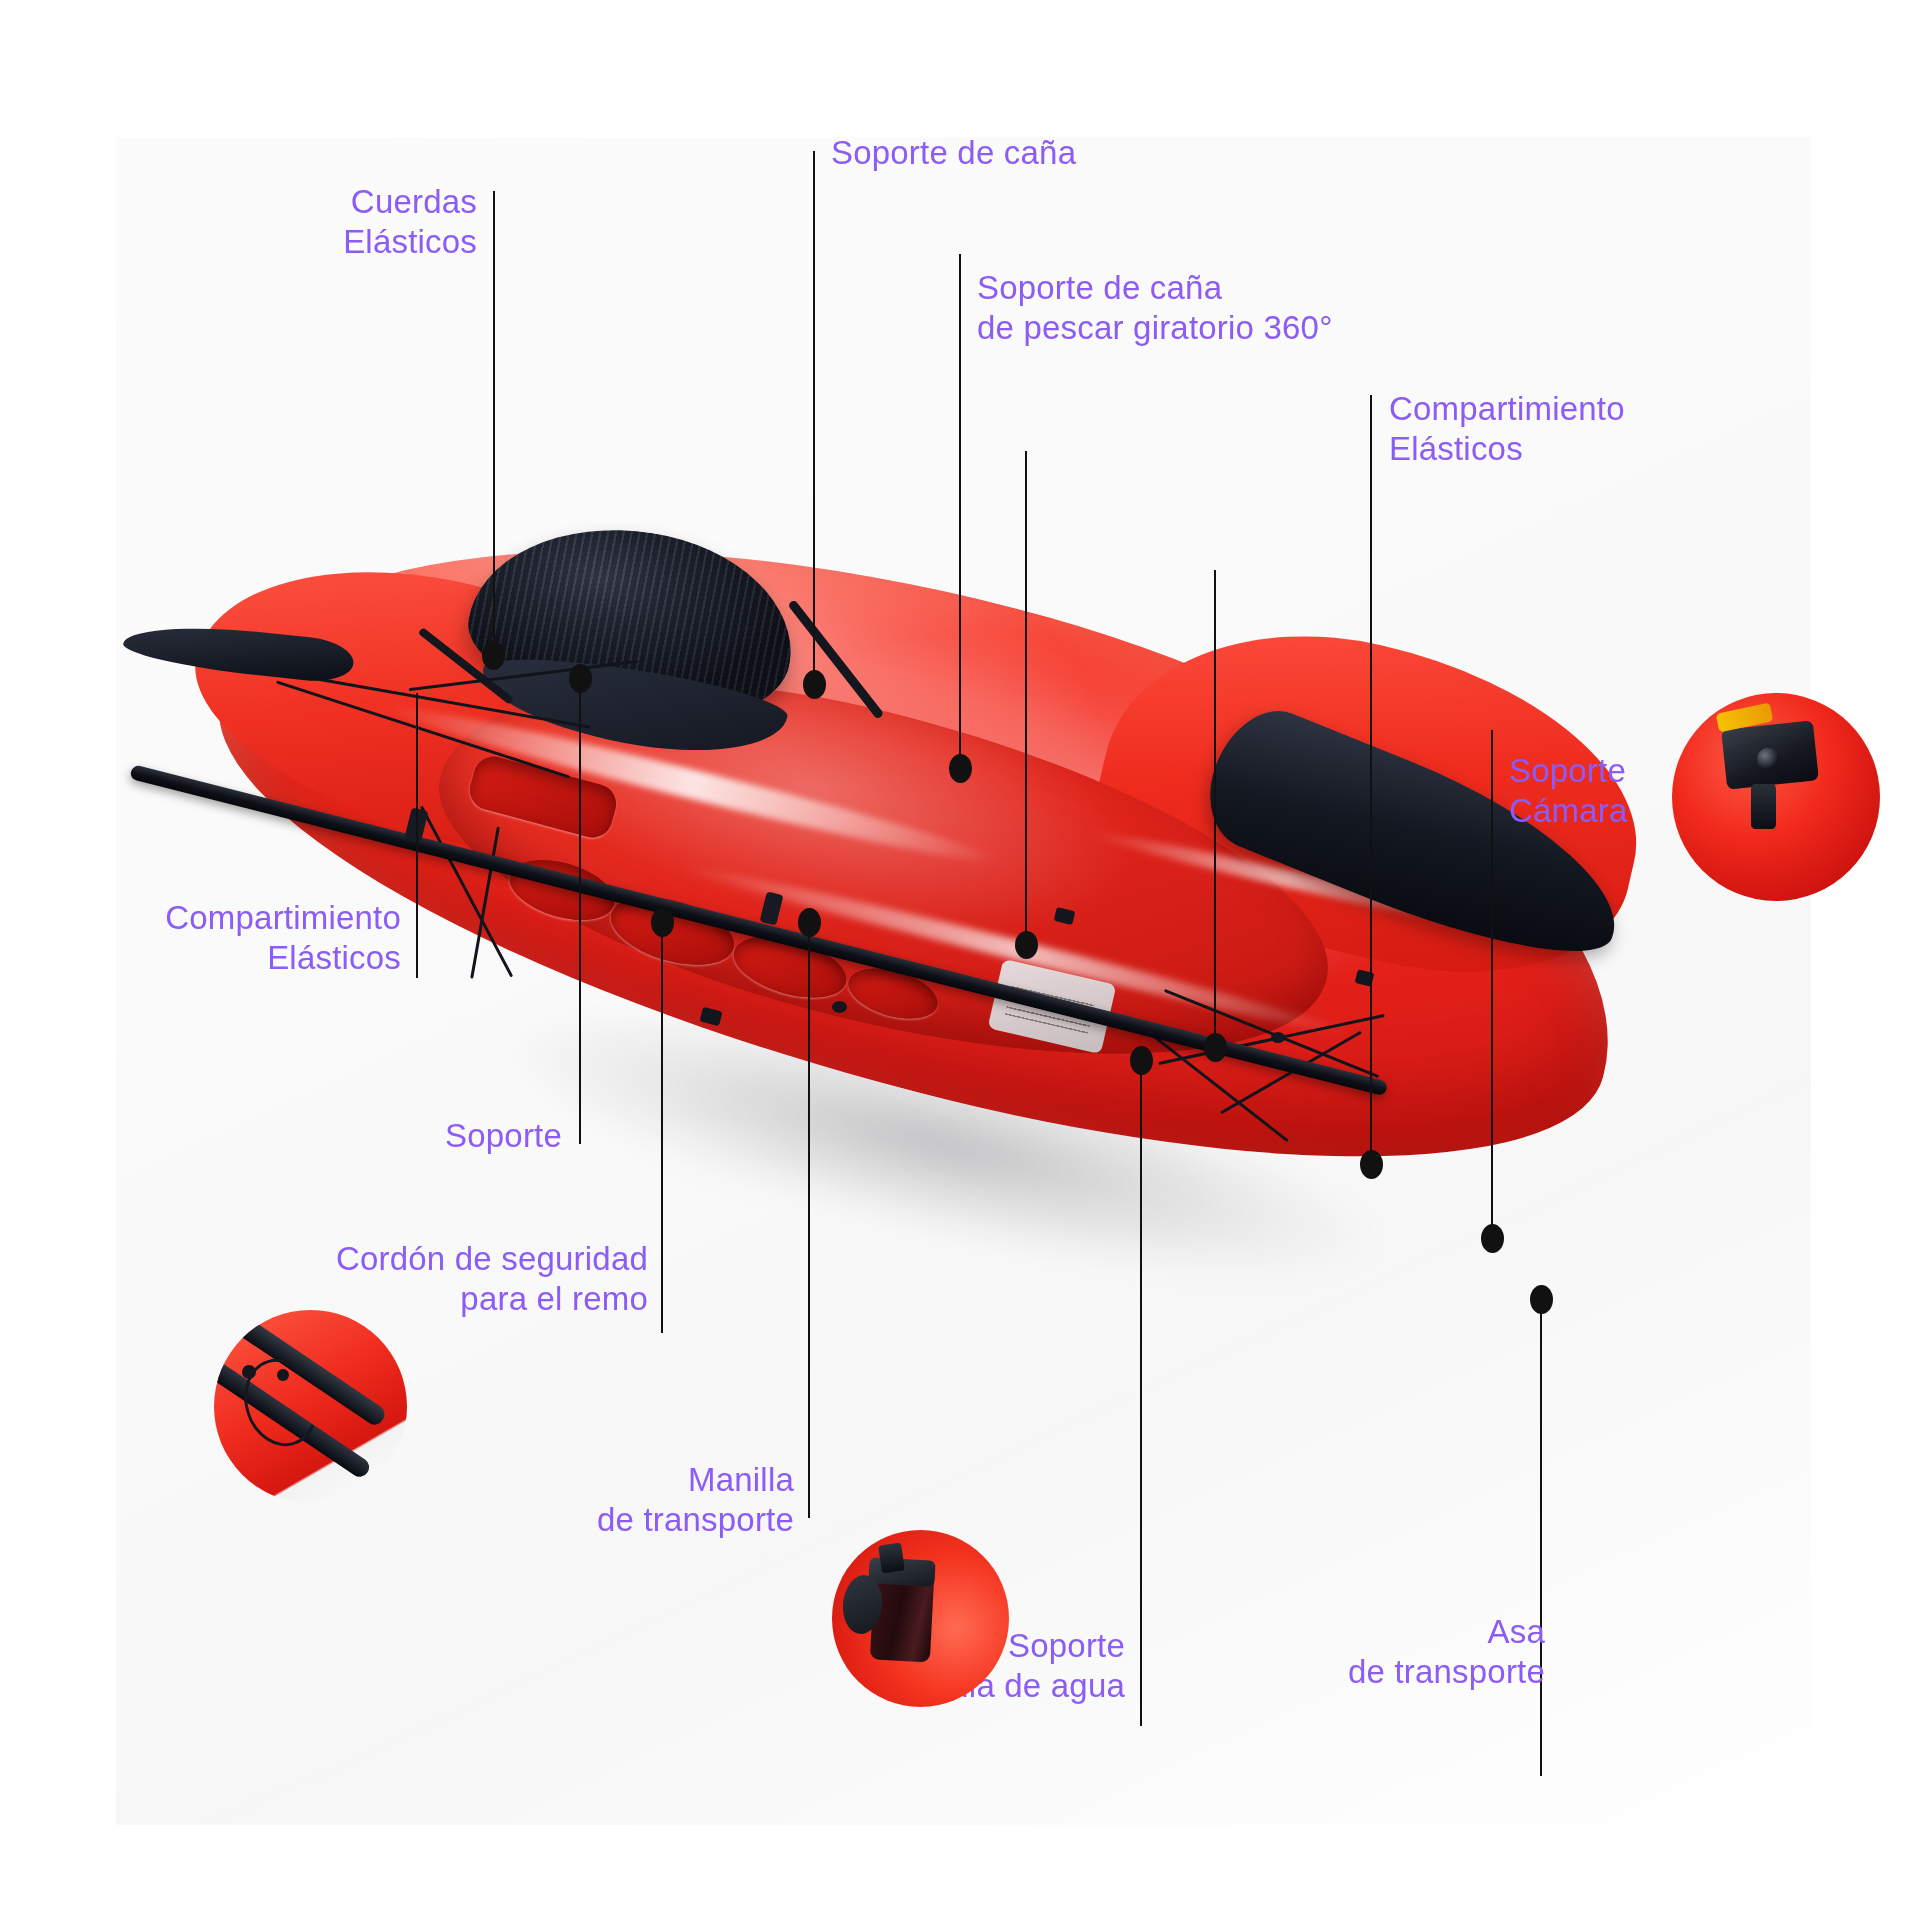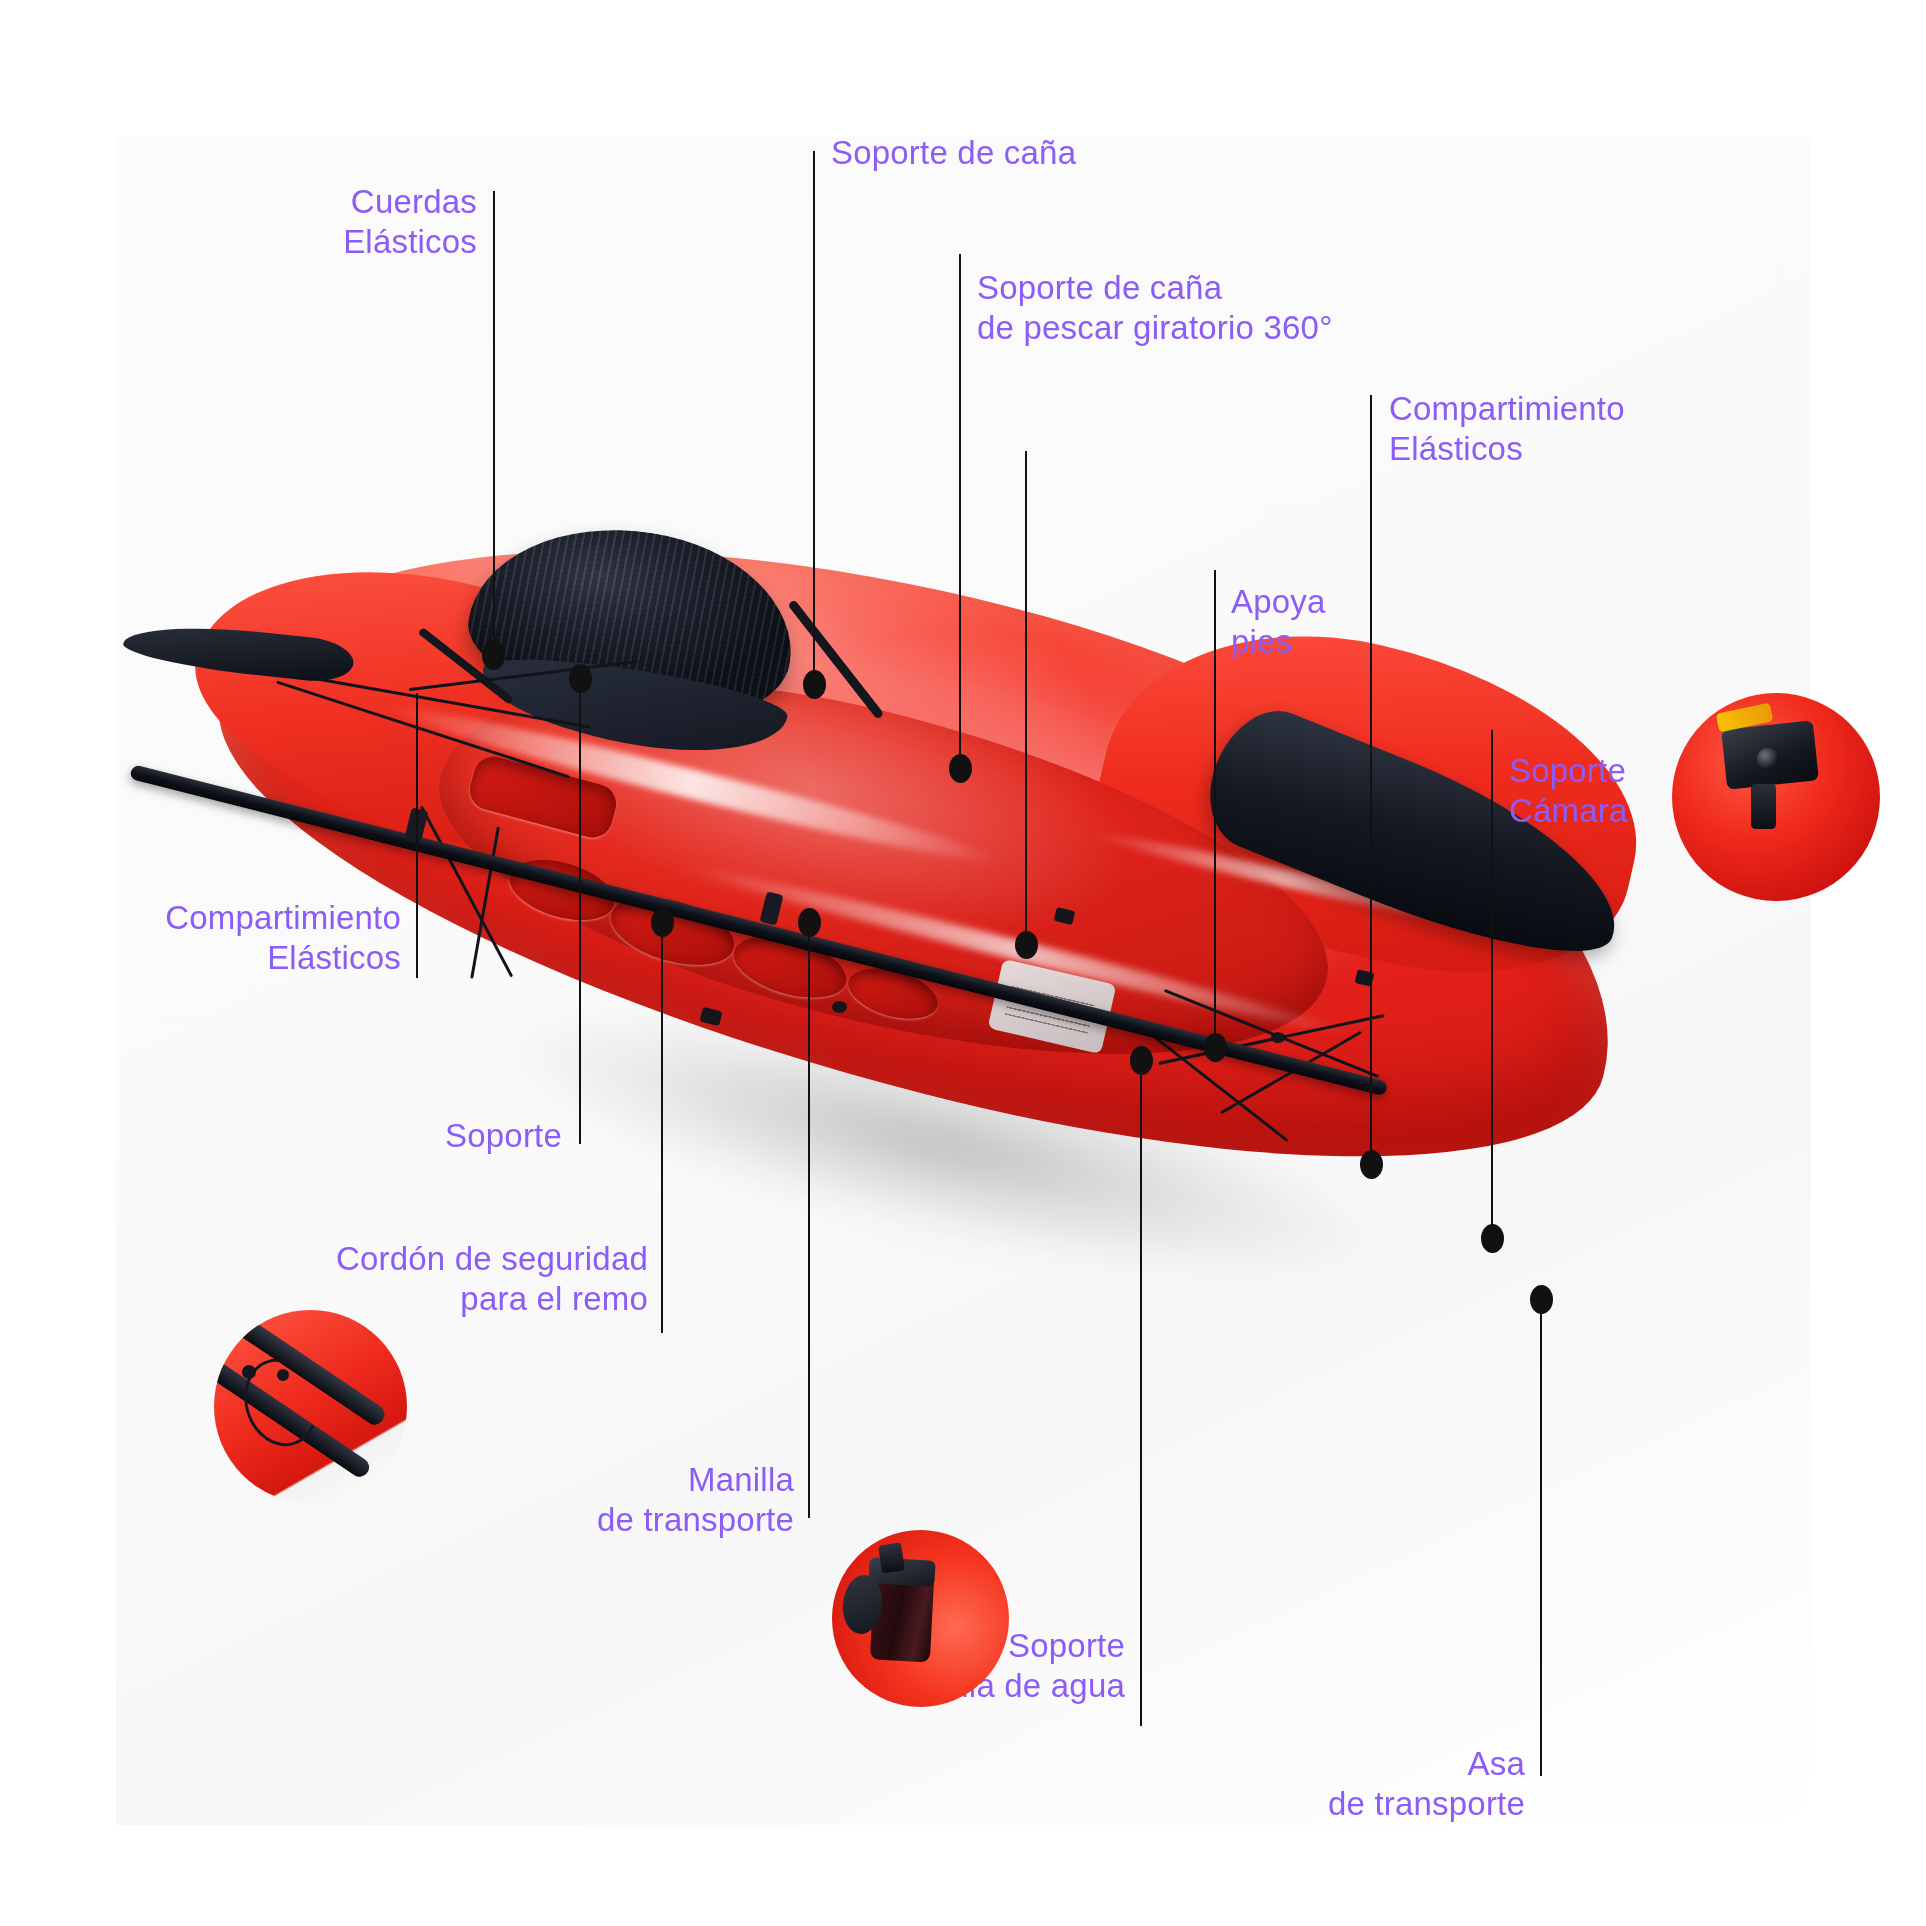--- a/index.html
+++ b/index.html
@@ -230,41 +230,39 @@
 
   <div class="callout l" style="left:831px;top:133px;width:432px;">Soporte de caña</div>
 
   <div class="callout l" style="left:977px;top:268px;width:539px;">Soporte de caña
 de pescar giratorio 360°</div>
 
 
   <div class="callout l" style="left:1389px;top:389px;width:493px;">Compartimiento
 Elásticos</div>
 
-  <div class="callout l" style="left:1231px;top:582px;width:247px;">Apoya
-pies</div>
 
   <div class="callout l" style="left:1509px;top:751px;width:277px;">Soporte
 Cámara</div>
 
   <div class="callout r" style="left:62px;top:898px;width:339px;">Compartimiento
 Elásticos</div>
 
   <div class="callout r" style="left:254px;top:1116px;width:308px;">Soporte</div>
 
   <div class="callout r" style="left:116px;top:1239px;width:532px;">Cordón de seguridad
 para el remo</div>
 
   <div class="callout r" style="left:432px;top:1460px;width:362px;">Manilla
 de transporte</div>
 
   <div class="callout r" style="left:693px;top:1626px;width:432px;">Soporte
 botella de agua</div>
 
-  <div class="callout r" style="left:1140px;top:1744px;width:385px;">Asa
+  <div class="callout r" style="left:1140px;top:1612px;width:385px;padding-left:20px;">Asa
 de transporte</div>
 
   <div class="inset" style="left:1672px;top:693px;width:208px;height:208px;">
     <div class="bg" style="background:radial-gradient(ellipse 70% 70% at 38% 32%, #ff5a45 0%, #f0291c 55%, #cf1410 100%);"></div>
     <div style="position:absolute;left:52px;top:32px;width:92px;height:60px;
                 background:linear-gradient(160deg,#3a3e48,#15181f 60%,#090b10);
                 border-radius:7px;transform:rotate(-6deg);"></div>
     <div style="position:absolute;left:85px;top:55px;width:21.6px;height:21.6px;border-radius:50%;
                 background:radial-gradient(circle at 35% 33%,#6d7280,#101319 70%);"></div>
     <div style="position:absolute;left:79px;top:91px;width:25px;height:45px;border-radius:4.6px;

